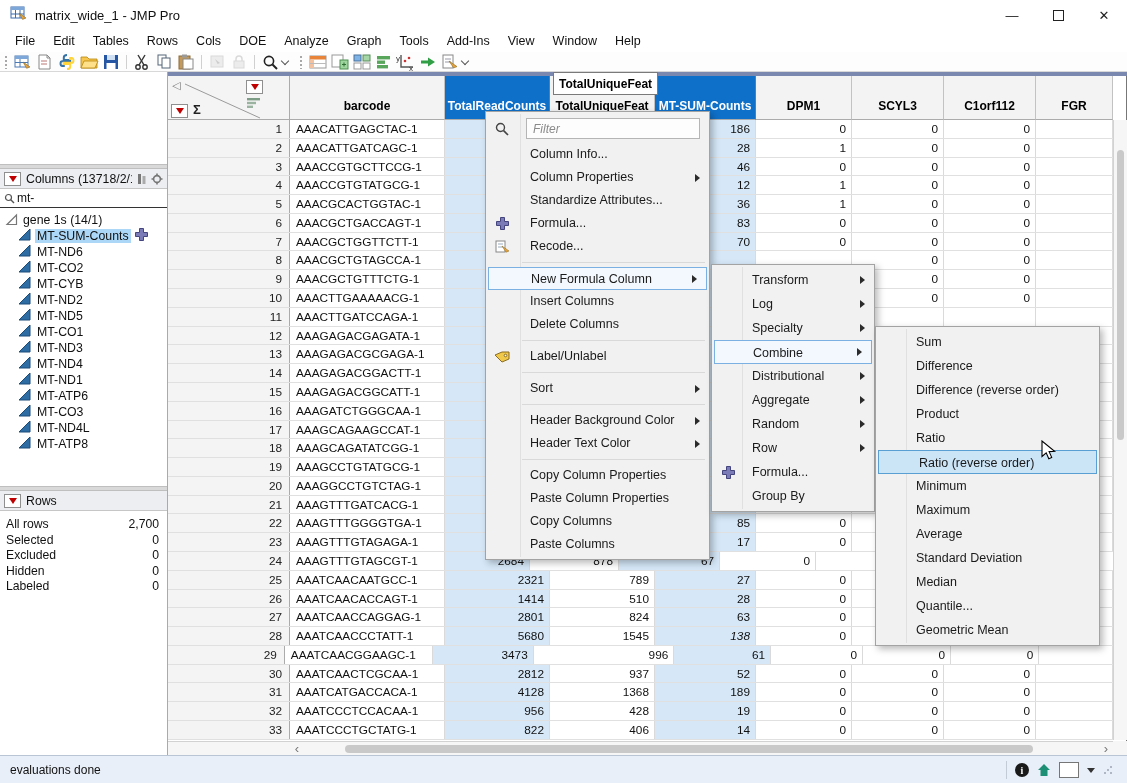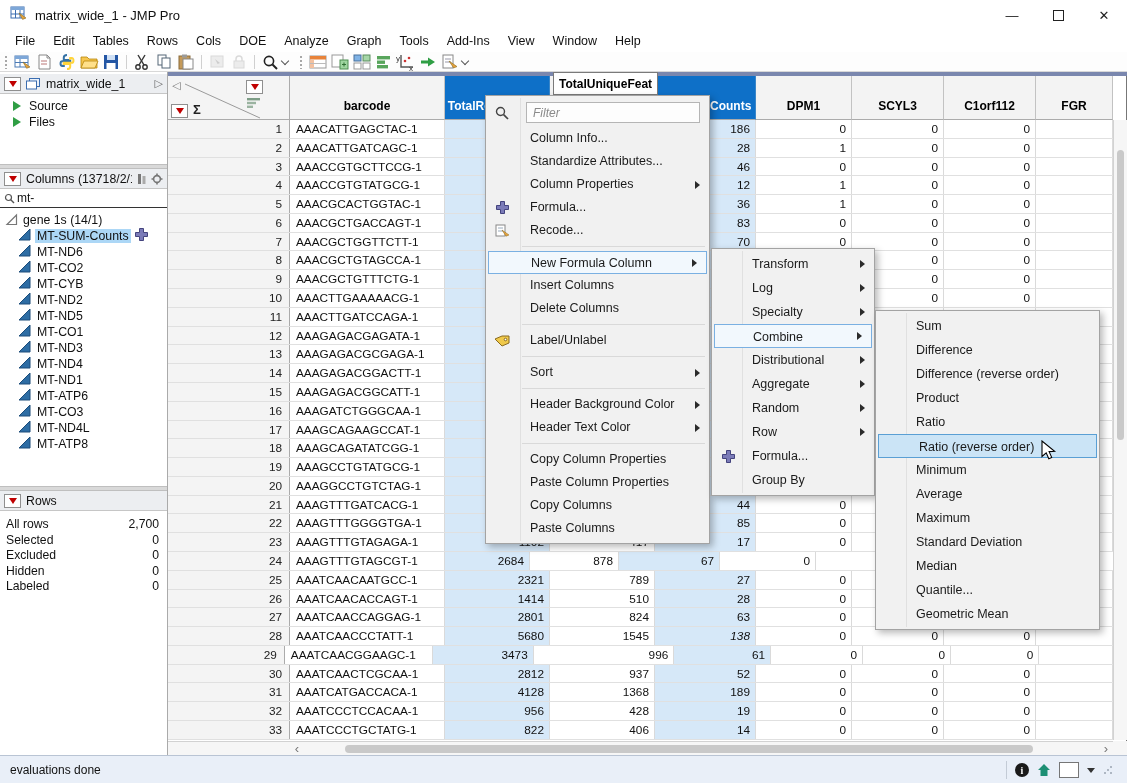--- a/index.html
+++ b/index.html
@@ -58,21 +58,21 @@
   #vscroll{position:absolute;left:1113px;top:120px;width:14px;height:620px;background:#f6f6f6;border-left:1px solid #d2d2d2;box-sizing:border-box;}
   #vthumb{position:absolute;left:3px;top:30px;width:7px;height:290px;background:#c9c9c9;border-radius:4px;}
   #hscroll{position:absolute;left:168px;top:741px;width:945px;height:14px;background:#f6f6f6;border-top:1px solid #d2d2d2;box-sizing:border-box;}
   #hthumb{position:absolute;left:177px;top:3px;width:688px;height:8px;background:#c9c9c9;border-radius:4px;}
   .sarrow{position:absolute;top:0;width:14px;height:13px;display:flex;align-items:center;justify-content:center;color:#777;font-size:13px;}
   #scorner{position:absolute;left:1113px;top:741px;width:14px;height:14px;background:#f6f6f6;}
   
   #hdrtip{position:absolute;left:553px;top:72px;width:105px;height:23px;background:#fff;border:1px solid #7a7a7a;
           box-sizing:border-box;display:flex;align-items:center;justify-content:center;font-size:12px;font-weight:bold;z-index:5;}
   
-  .menu{position:absolute;background:#f1f1f1;border:1px solid #a3a3a3;box-shadow:3px 3px 7px rgba(0,0,0,.28);padding:3px 0;box-sizing:border-box;}
+  .menu{position:absolute;background:#f1f1f1;border:1px solid #a3a3a3;box-shadow:3px 3px 7px rgba(0,0,0,.28);padding:3px 0;box-sizing:border-box;margin-top:16px;}
   #menu1{left:485px;top:95px;width:225px;z-index:10;}
   #menu2{left:711px;top:248px;width:164px;z-index:11;}
   #menu3{left:875px;top:310px;width:225px;z-index:12;}
   .gutterline{position:absolute;top:2px;bottom:2px;width:1px;background:#e0e0e0;}
   #menu1 .gutterline{left:34px;} #menu2 .gutterline,#menu3 .gutterline{left:30px;}
   .mitem{position:relative;height:23px;line-height:23px;font-size:12.5px;color:#1a1a1a;padding-left:44px;white-space:nowrap;}
   #menu2 .mitem,#menu3 .mitem{height:24px;line-height:24px;padding-left:40px;}
   .msep{height:1px;background:#d9d9d9;margin:4px 4px 4px 36px;}
   .marrow{position:absolute;right:9px;top:50%;margin-top:-4px;width:0;height:0;border-top:4px solid transparent;border-bottom:4px solid transparent;border-left:5px solid #2b2b2b;}
   .mopen{margin:0 2px;padding-left:42px;border:1px solid #7ab0e2;background:#f2f8fd;box-sizing:border-box;}
@@ -273,43 +273,20 @@
           <line x1="5" y1="9" x2="11" y2="9" stroke="#99a"></line>
           <path d="M9 8 L17 13.6 l-3.3 1.3 z" fill="#e8a33d" stroke="#8a6b1f" stroke-width="0.6"></path>
         </svg>
       </span>
     <span class="chev">
         <i></i>
       </span>
   </div>
 
   <div id="sidebar">
-    <div class="panel" id="panel1" style="top:2px;height:90px;">
-      <div class="panel-h">
-        <span class="rtb">
-            <i></i>
-          </span>
-        <svg width="15" height="12">
-            <rect x="3.5" y="0.5" width="10" height="8" fill="#eaf1fa" stroke="#3b6db0"></rect>
-            <rect x="0.5" y="3" width="10" height="8" fill="#fff" stroke="#3b6db0"></rect>
-          </svg>
-        <span>matrix_wide_1</span>
-        <span style="margin-left:auto;color:#666;font-size:11px;">▷</span>
-      </div>
-      <div id="tp-items" style="padding-top:4px;">
-          <div class="srcrow">
-            <span class="gtri"></span>
-            <div style="display: inline;">Source</div>
-          </div>
-          <div class="srcrow">
-            <span class="gtri"></span>
-            <div style="display: inline;">Files</div>
-          </div>
-        </div>
-    </div>
     <div class="pdivider" style="top:92px;"></div>
 
     <div class="panel" id="panel2" style="top:97px;height:317px;">
       <div class="panel-h">
         <span class="rtb">
             <i></i>
           </span>
         <span style="max-width:112px;overflow:hidden;white-space:nowrap;">Columns (13718/2/14/1</span>
         <svg width="9" height="12" style="margin-left:auto;flex:none;">
             <rect x="1" y="1" width="3" height="10" fill="#777"></rect>
@@ -869,22 +846,22 @@
       <div class="mfilter">
         <span class="micon">
           <svg width="14" height="14">
             <circle cx="5.5" cy="5.5" r="4" fill="none" stroke="#444" stroke-width="1.4"></circle>
             <line x1="8.6" y1="8.6" x2="13" y2="13" stroke="#444" stroke-width="1.7"></line>
           </svg>
         </span>
         <input class="mfinput" placeholder="Filter" style="">
       </div>
       <div class="mitem">Column Info...</div>
+      <div class="mitem">Column Properties<span class="marrow"></span></div>
       <div class="mitem">Standardize Attributes...</div>
-      <div class="mitem">Column Properties<span class="marrow"></span></div>
       <div class="mitem">Formula...<span class="micon">
           <svg width="13" height="13">
             <path d="M4.5 0.5 h4 v4 h4 v4 h-4 v4 h-4 v-4 h-4 v-4 h4 z" fill="#7b7bb8" stroke="#44447e"></path>
           </svg>
         </span></div>
       <div class="mitem">Recode...<span class="micon">
           <svg width="15" height="15">
             <rect x="1" y="2" width="9" height="11" fill="#fff" stroke="#888"></rect>
             <line x1="3" y1="5" x2="8" y2="5" stroke="#9ab"></line>
             <line x1="3" y1="8" x2="8" y2="8" stroke="#9ab"></line>
@@ -932,22 +909,22 @@
     </div>
   <div id="menu3" class="menu">
       <div class="gutterline"></div>
       <div class="mitem">Sum</div>
       <div class="mitem">Difference</div>
       <div class="mitem">Difference (reverse order)</div>
       <div class="mitem">Product</div>
       <div class="mitem">Ratio</div>
       <div class="mitem mhover">Ratio (reverse order)</div>
       <div class="mitem">Minimum</div>
+      <div class="mitem">Maximum</div>
       <div class="mitem">Average</div>
-      <div class="mitem">Maximum</div>
       <div class="mitem">Standard Deviation</div>
       <div class="mitem">Median</div>
       <div class="mitem">Quantile...</div>
       <div class="mitem">Geometric Mean</div>
     </div>
 
   <svg id="cursor" width="20" height="21">
     <path d="M2 1 L2 16.5 L6.2 12.8 L8.8 18.8 L11.7 17.4 L9.1 11.6 L14.6 11.3 Z" fill="#fff" stroke="#000" stroke-width="1.1"></path>
   </svg>
 

